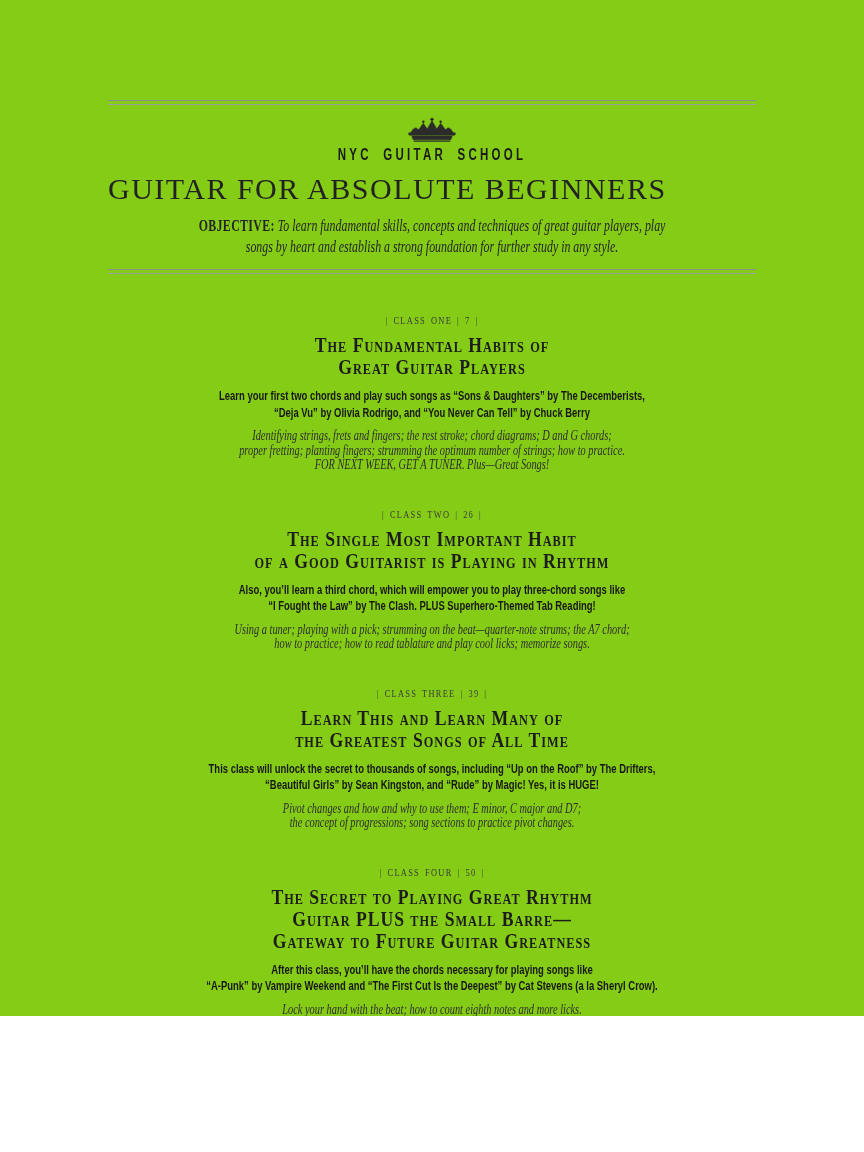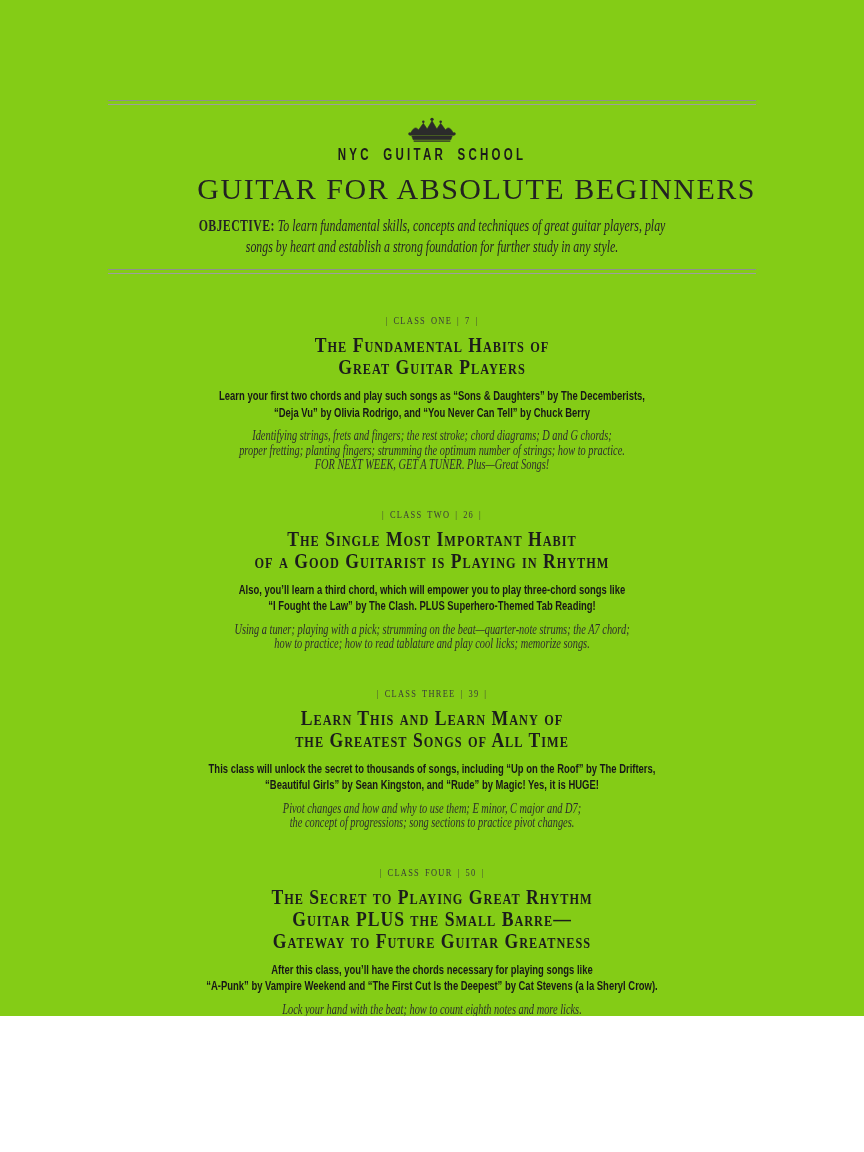--- a/index.html
+++ b/index.html
@@ -43,21 +43,21 @@
     font-family: "Liberation Sans", sans-serif;
     font-weight: bold;
     font-size: 16px;
     letter-spacing: 4.5px;
     word-spacing: 7px;
     color: #1b1b1b;
     margin: 2px 0 0 0;
   }
 
   .main-title {
-    text-align: right;
+    text-align: left;
     font-size: 30px;
     letter-spacing: 1.5px;
     font-weight: normal;
     color: #222222;
     margin: 8px 0 0 0;
   }
 
   .objective {
     font-size: 16.5px;
     line-height: 21px;

